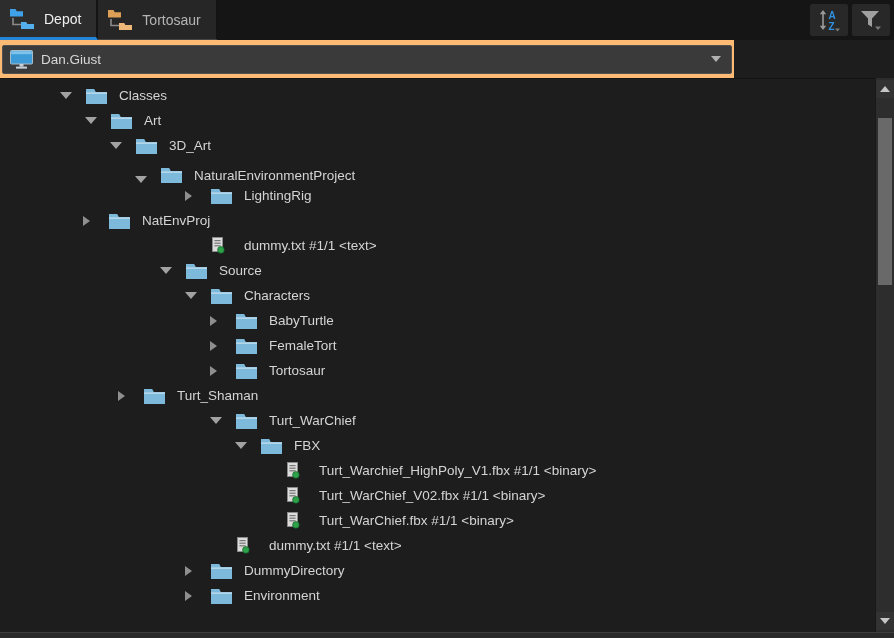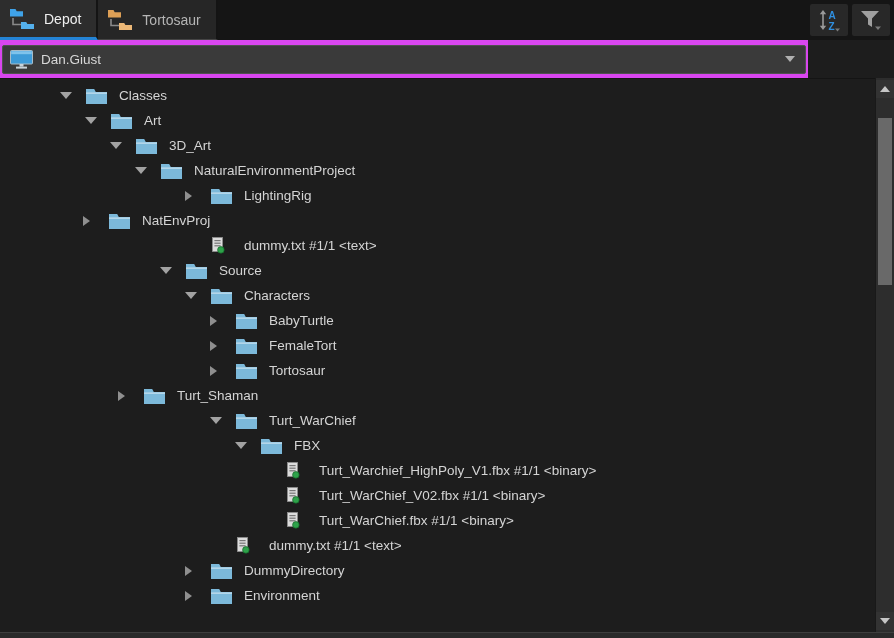--- a/index.html
+++ b/index.html
@@ -12,21 +12,21 @@
   .tab{display:flex;align-items:center;gap:9px;padding:0 15px 0 9px;cursor:default;
        background:#262626;border-bottom:1px solid #454545;border-right:2px solid #141414;}
   .tab .tab-label{font-size:14px;color:#b5b5b5;}
   .tab.active{background:#2d2d2d;border-bottom:3px solid #2484d6;}
   .tab.active .tab-label{color:#efefef;}
   .tabbar-spacer{flex:1;}
   .icon-btn{width:38px;height:32px;margin:4px 4px 0 0;background:#282828;border:none;
             border-radius:2px;display:flex;align-items:center;justify-content:center;padding:0;}
 
   
-  .combo-row{position:absolute;top:40px;left:0;width:808px;height:38px;background:#d946ef;
+  .combo-row{position:absolute;top:40px;left:0;width:734px;height:38px;background:#fdba74;
              display:flex;align-items:center;padding:0;}
   .combo{margin:0 2px;width:890px;height:29px;background:#3a3a3a;border:1px solid #505050;
          border-radius:2px;display:flex;align-items:center;gap:8px;padding:0 10px 0 7px;box-sizing:border-box;}
   .combo-label{flex:1;font-size:13.5px;color:#d8d8d8;}
   .combo-caret{width:0;height:0;border-left:5px solid transparent;border-right:5px solid transparent;
                border-top:6px solid #b0b0b0;}
 
   
   .tree{position:absolute;top:78px;left:0;width:875px;height:554px;background:#1d1d1d;
         overflow:hidden;padding-top:4px;box-sizing:border-box;border-top:1px solid #141414;}
@@ -138,21 +138,21 @@
           <span class="tri-down"></span>
         </span>
         <span class="icon-slot">
           <svg width="21" height="16" viewBox="0 0 21 16">
             <path d="M0 16 V1 h8.2 l1.6 3 H21 V16 z" fill="#7cb9da"></path>
             <rect x="0" y="4.6" width="21" height="1" fill="#ffffff" opacity="0.7"></rect>
           </svg>
         </span>
         <span class="tree-label">3D_Art</span>
       </div>
-      <div class="tree-row" style="padding-left: 133px;">
+      <div class="tree-row" style="padding-left: 133px; align-items: flex-end;">
         <span class="expander-slot">
           <span class="tri-down"></span>
         </span>
         <span class="icon-slot">
           <svg width="21" height="16" viewBox="0 0 21 16">
             <path d="M0 16 V1 h8.2 l1.6 3 H21 V16 z" fill="#7cb9da"></path>
             <rect x="0" y="4.6" width="21" height="1" fill="#ffffff" opacity="0.7"></rect>
           </svg>
         </span>
         <span class="tree-label">NaturalEnvironmentProject</span>

